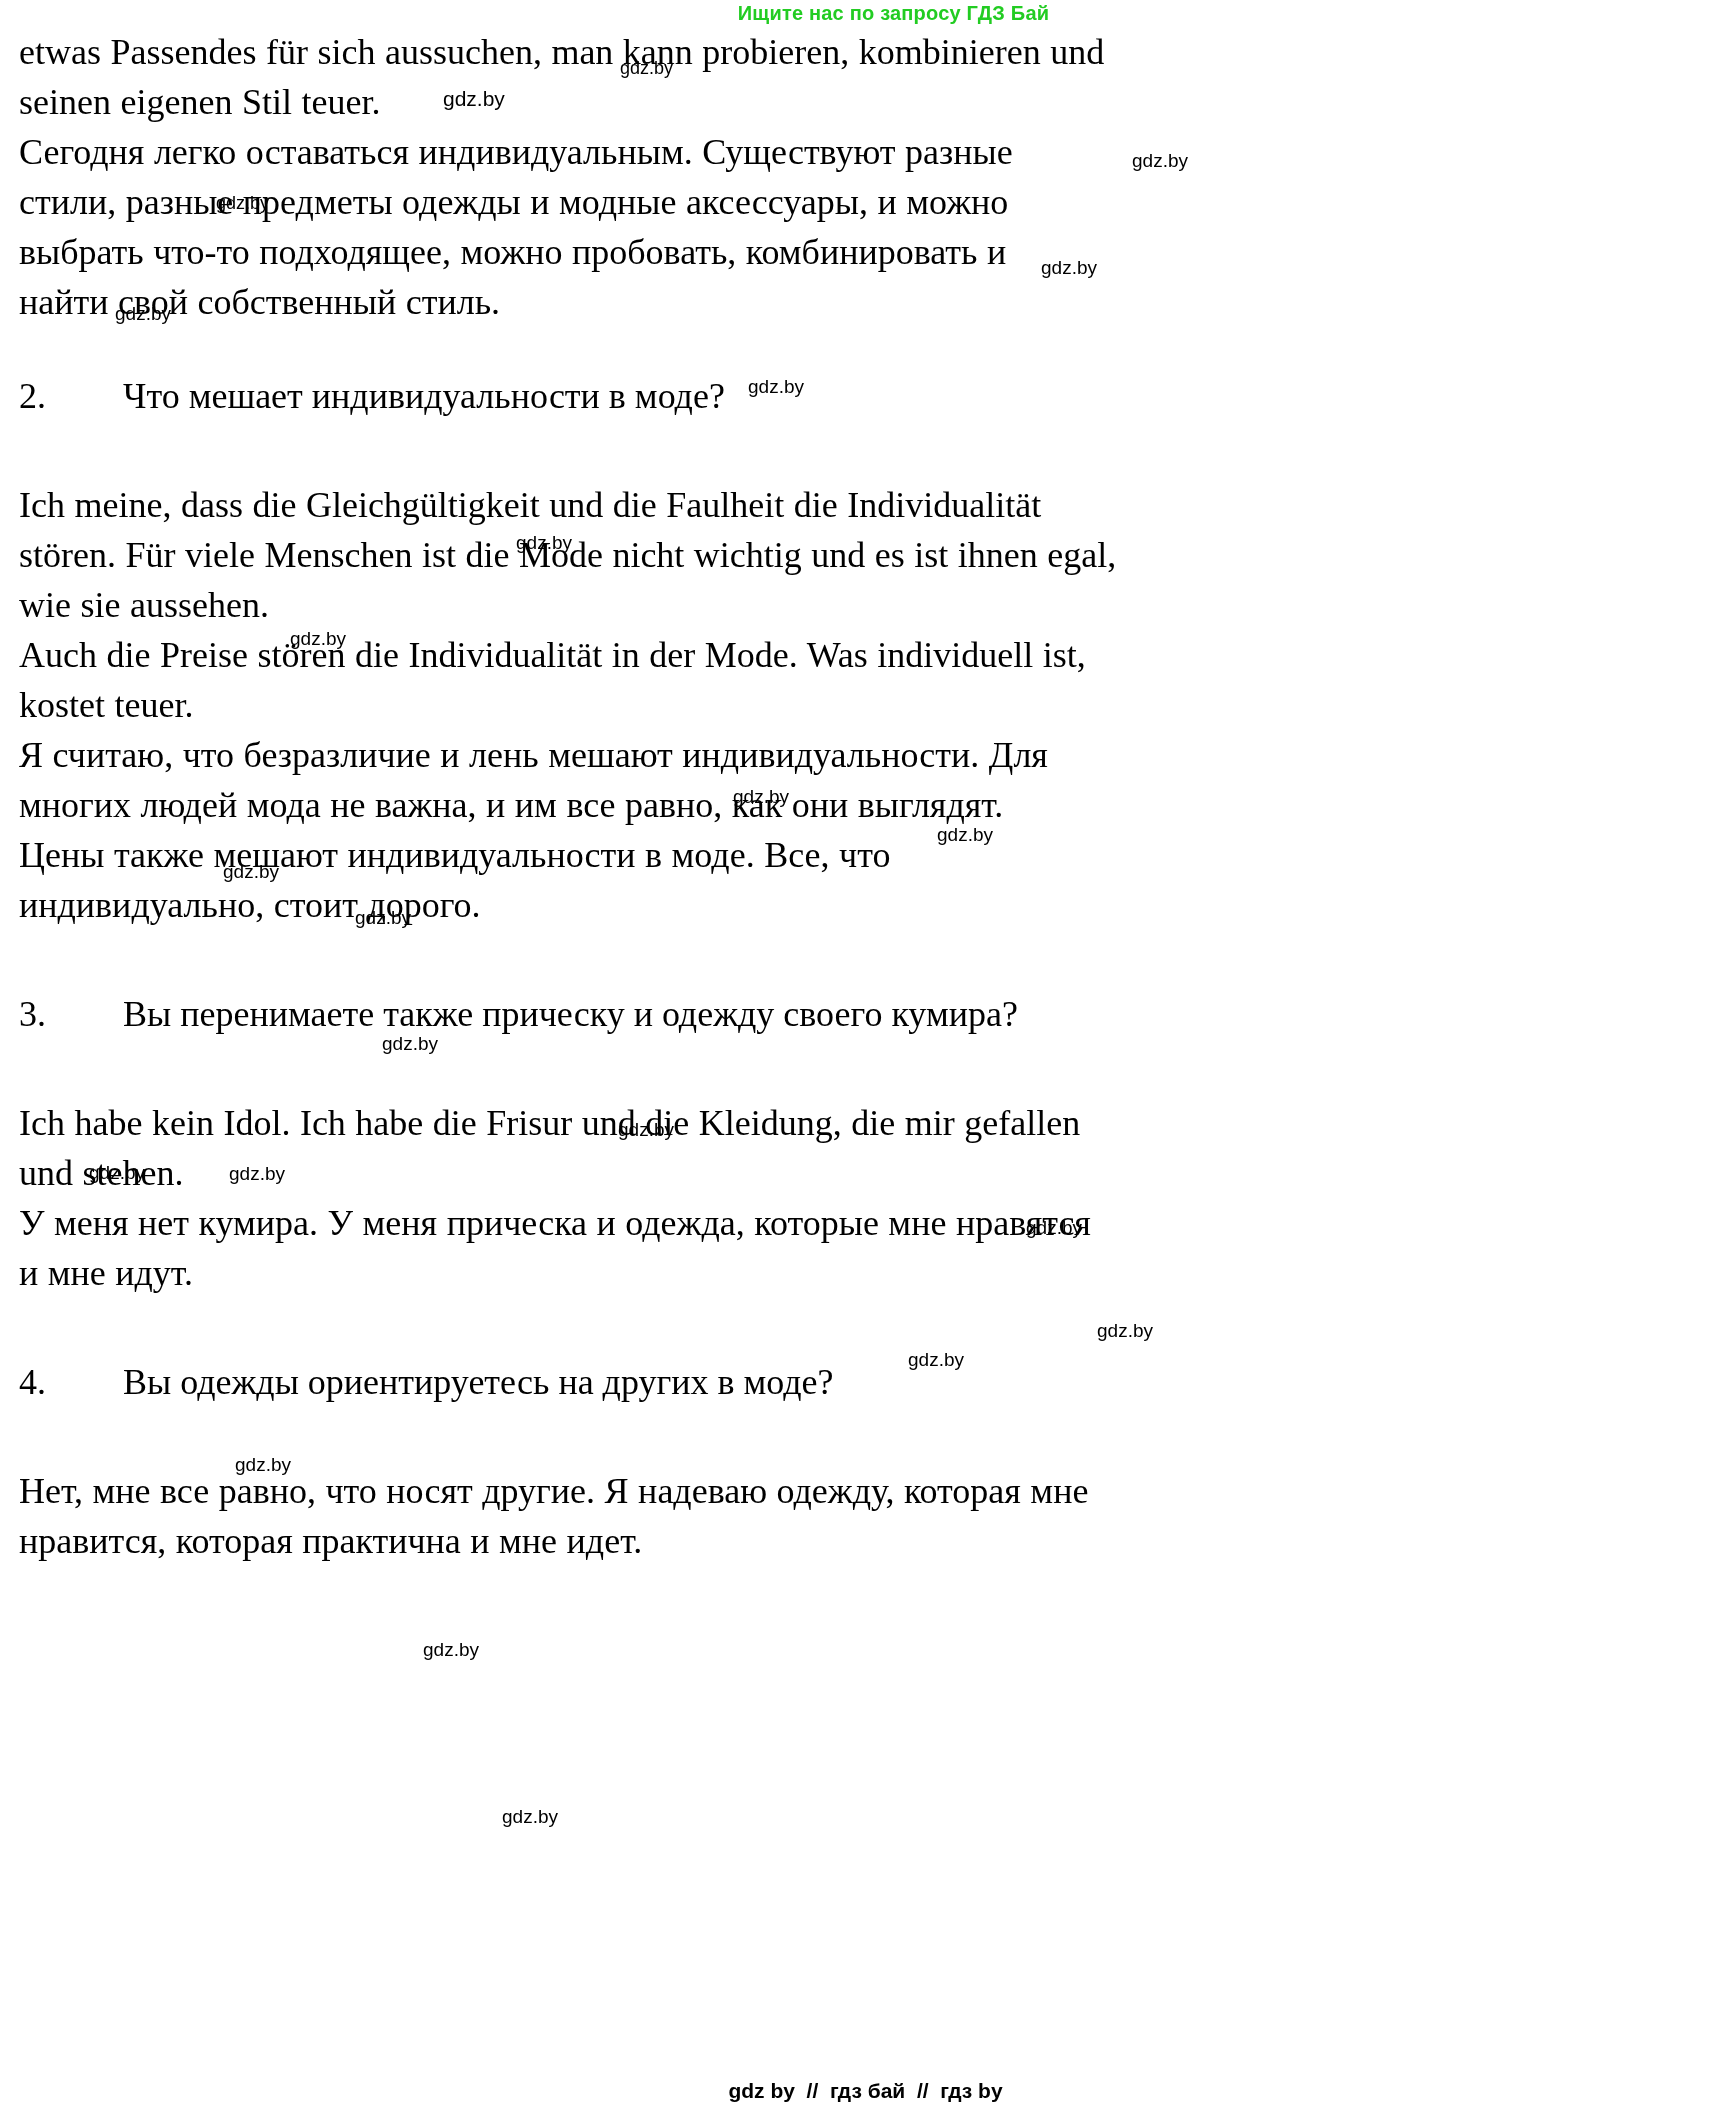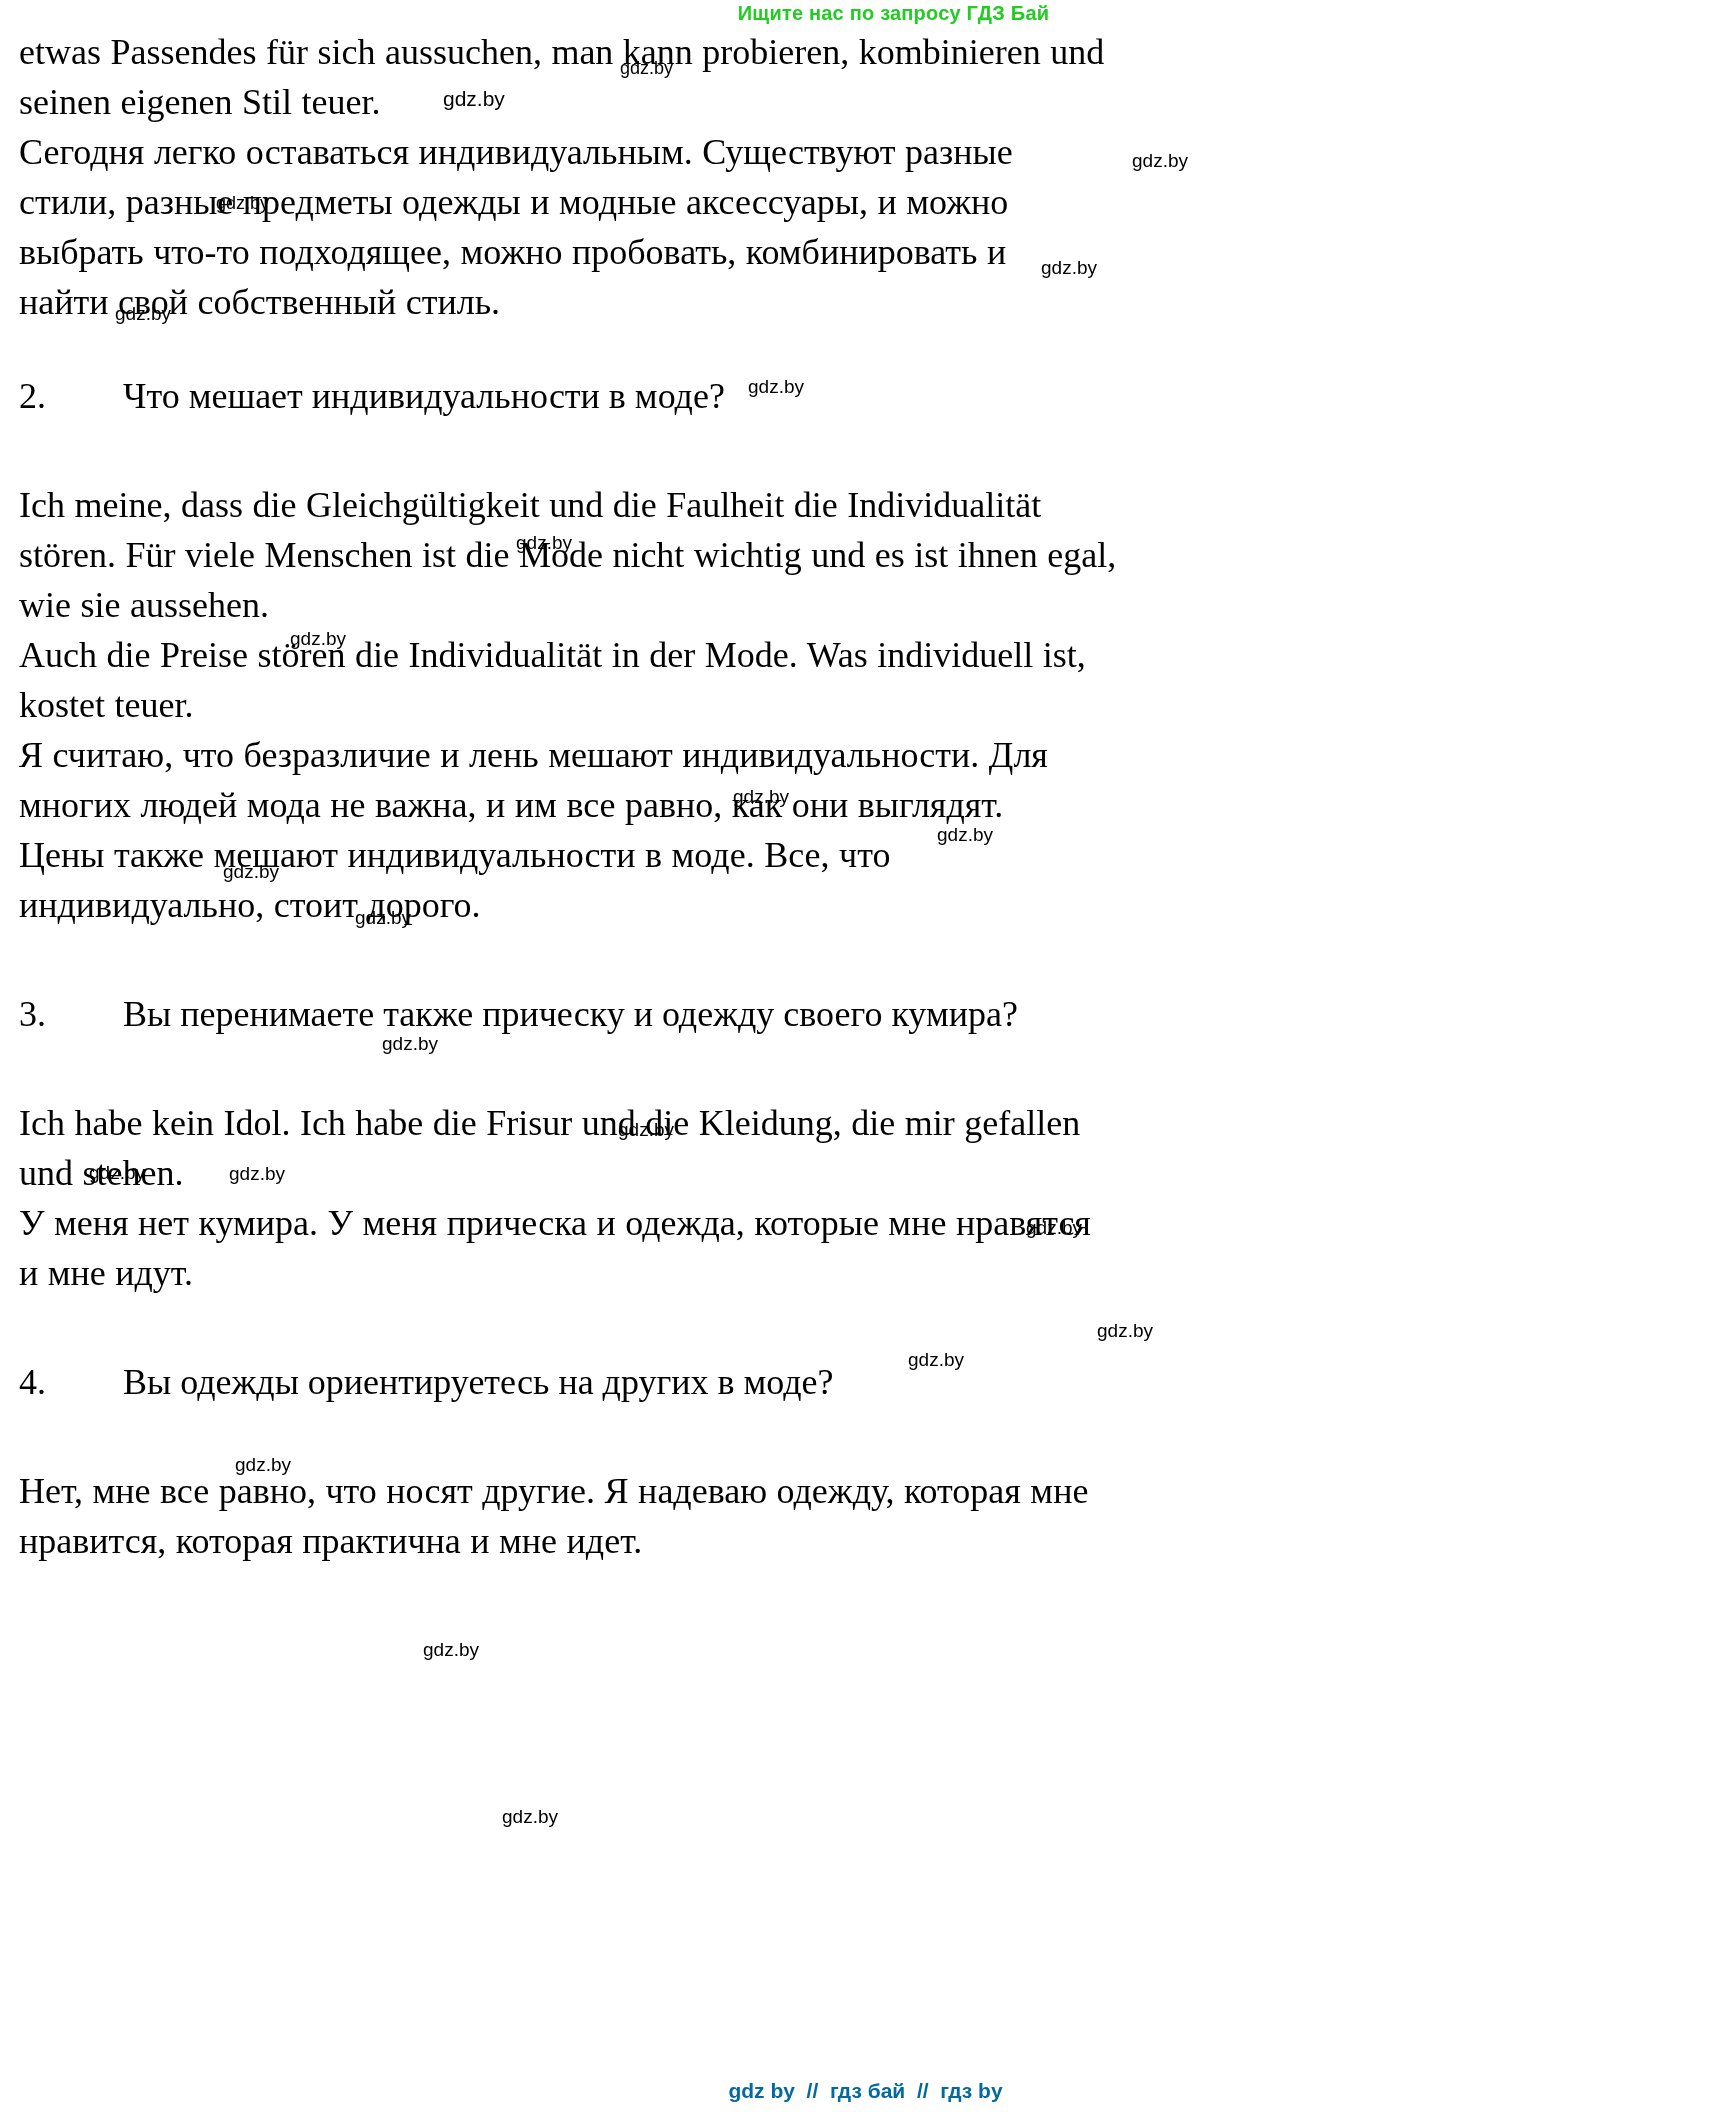--- a/index.html
+++ b/index.html
@@ -193,16 +193,16 @@
       <div class="wm" style="left: 229px; top: 1164px; font-size: 19px; color: rgb(0, 0, 0);">gdz.by</div>
       <div class="wm" style="left: 1026px; top: 1218px; font-size: 19px; color: rgb(0, 0, 0);">gdz.by</div>
       <div class="wm" style="left: 89px; top: 1163px; font-size: 19px; color: rgb(0, 0, 0);">gdz.by</div>
       <div class="wm" style="left: 235px; top: 1455px; font-size: 19px; color: rgb(0, 0, 0);">gdz.by</div>
       <div class="wm" style="left: 1097px; top: 1321px; font-size: 19px; color: rgb(0, 0, 0);">gdz.by</div>
       <div class="wm" style="left: 908px; top: 1350px; font-size: 19px; color: rgb(0, 0, 0);">gdz.by</div>
       <div class="wm" style="left: 423px; top: 1640px; font-size: 19px; color: rgb(0, 0, 0);">gdz.by</div>
       <div class="wm" style="left: 502px; top: 1807px; font-size: 19px; color: rgb(0, 0, 0);">gdz.by</div>
     </div>
 
-  <div class="promo-footer" style="color: #0369a1;">gdz by  //  гдз бай  //  гдз by</div>
+  <div class="promo-footer" style="color: #000000;">gdz by  //  гдз бай  //  гдз by</div>
 
 </div>
 
 
 </body></html>

